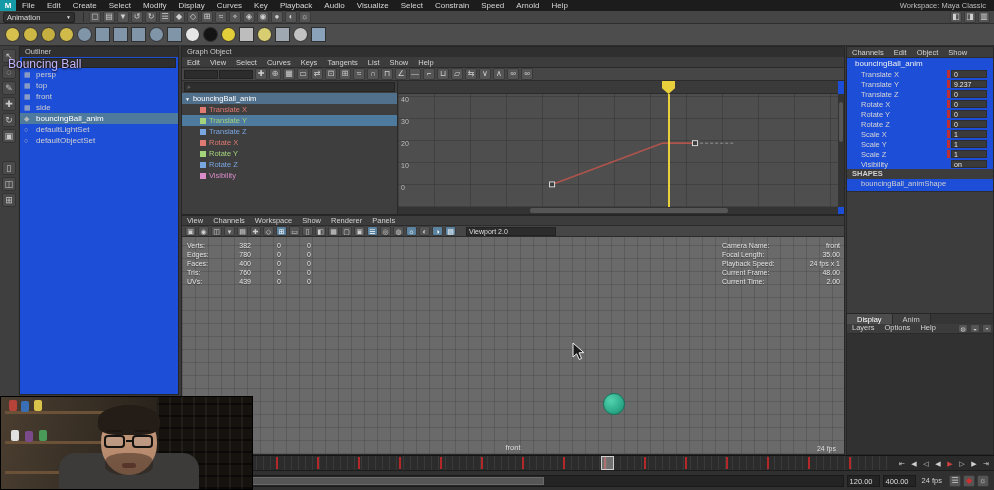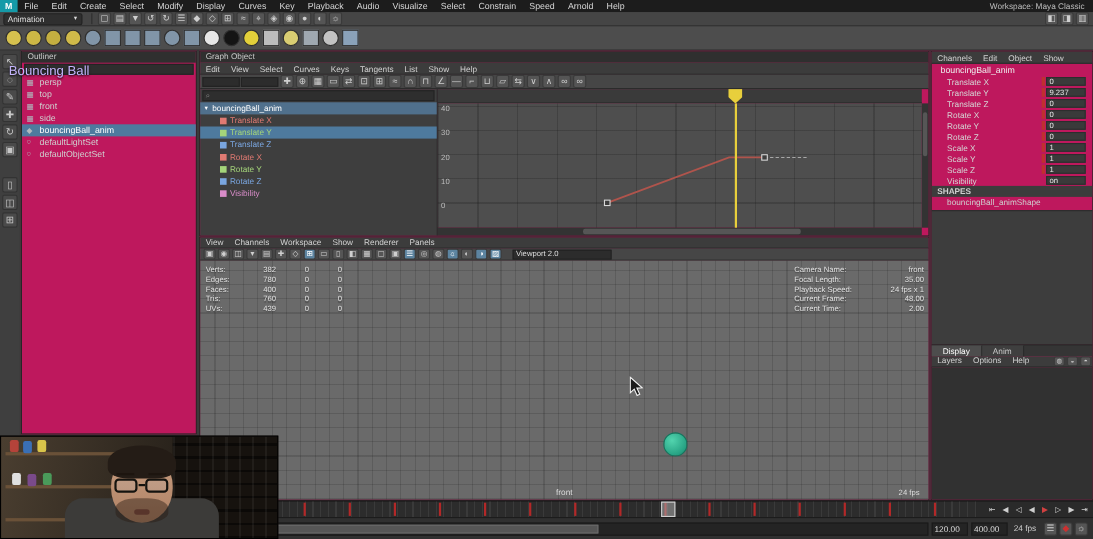--- a/index.html
+++ b/index.html
@@ -16,21 +16,21 @@
 .ico.active{background:#5c84a0;color:#fff}
 .sep{width:1px;height:10px;background:#2d2d2d;margin:0 4px}
 .shelfbar{height:22px;background:#4d4d4d;border-bottom:1px solid #2e2e2e;display:flex;align-items:center;padding:0 5px;gap:3px}
 .swatch{width:15px;height:15px;border:1px solid #2f2f2f}
 .swatch.round{border-radius:50%}
 
 .toolbox{left:0;top:46px;width:18px;height:410px;background:#3f3f3f;display:flex;flex-direction:column;align-items:center;padding-top:3px;gap:2px;position:absolute}
 .tbtn{width:14px;height:14px;font-size:9px;line-height:13px;color:#c8c8c8;text-align:center;background:#4a4a4a;border-radius:2px;border:1px solid #333}
 .laygap{height:14px}
 
-.panel{position:absolute;background:#be185d;border:1px solid #262626;display:flex;flex-direction:column}
+.panel{position:absolute;background:#1d4ed8;border:1px solid #262626;display:flex;flex-direction:column}
 .ptab{height:10px;background:#2f2f2f;font-size:7.5px;color:#c9c9c9;padding:0 5px;line-height:10px}
 .pmenus{height:11px;background:#3c3c3c;display:flex;border-bottom:1px solid #2b2b2b}
 .pm{font-size:7.5px;color:#d2d2d2;padding:0 5px;line-height:11px;white-space:nowrap}
 .ptool{height:13px;background:#464646;display:flex;align-items:center;padding:0 2px;border-bottom:1px solid #2b2b2b;gap:1px}
 .tfield{height:9px;background:#2c2c2c;border:1px solid #222;font-size:7px;color:#ddd;line-height:8px;padding:0 2px}
 
 .search{height:10px;margin:1px 2px;background:#2e2e2e;border:1px solid #242424;display:flex;align-items:center;font-size:7px;color:#999;padding:0 2px}
 .orow{height:11px;display:flex;align-items:center;font-size:8px;gap:3px;padding:0 4px;color:#cfcfcf}
 .orow.selected{background:#4e7a9e;color:#fff}
 .oic{font-size:7px;width:9px;color:#b0b8bd}

